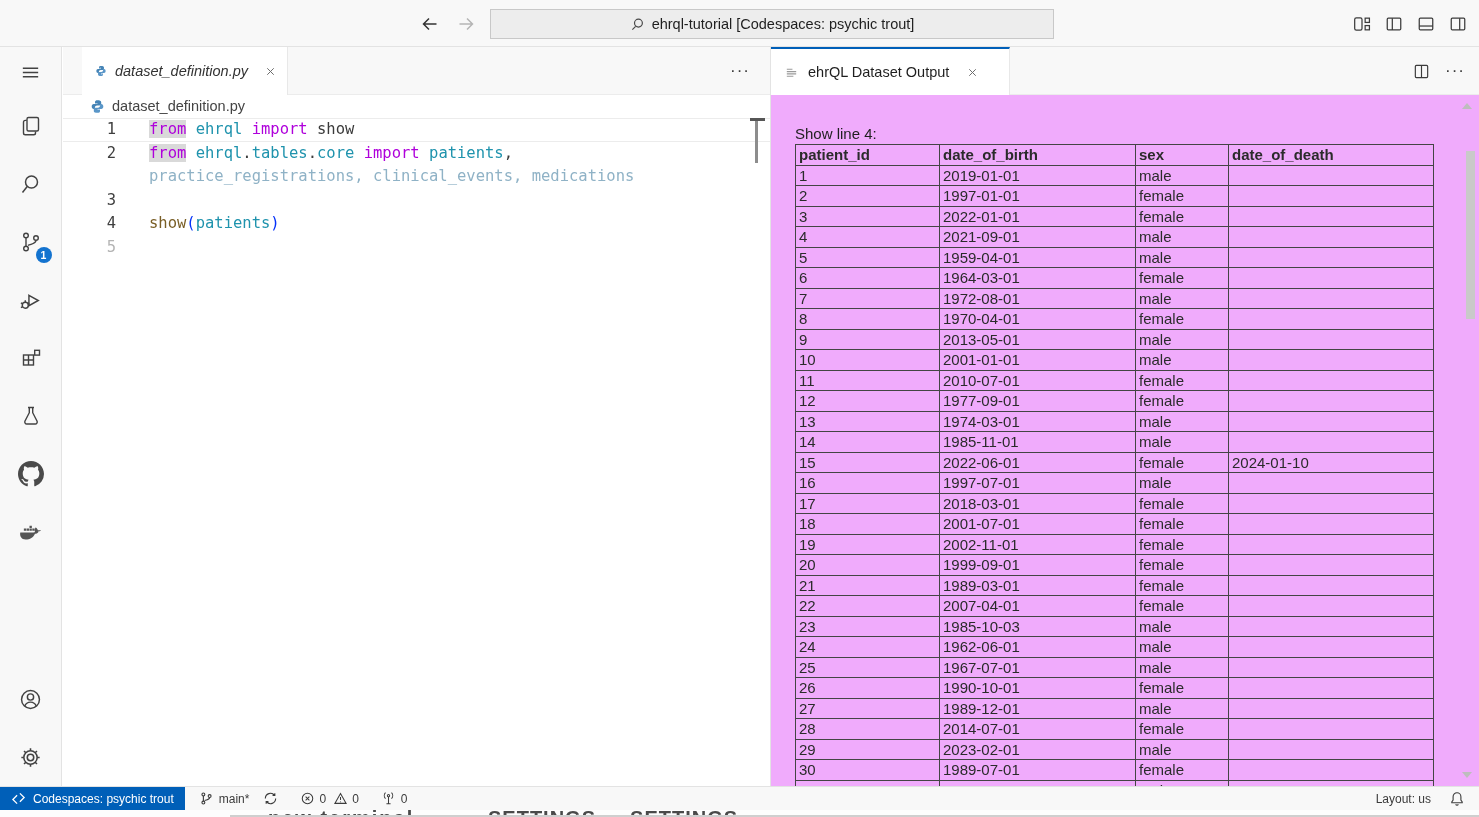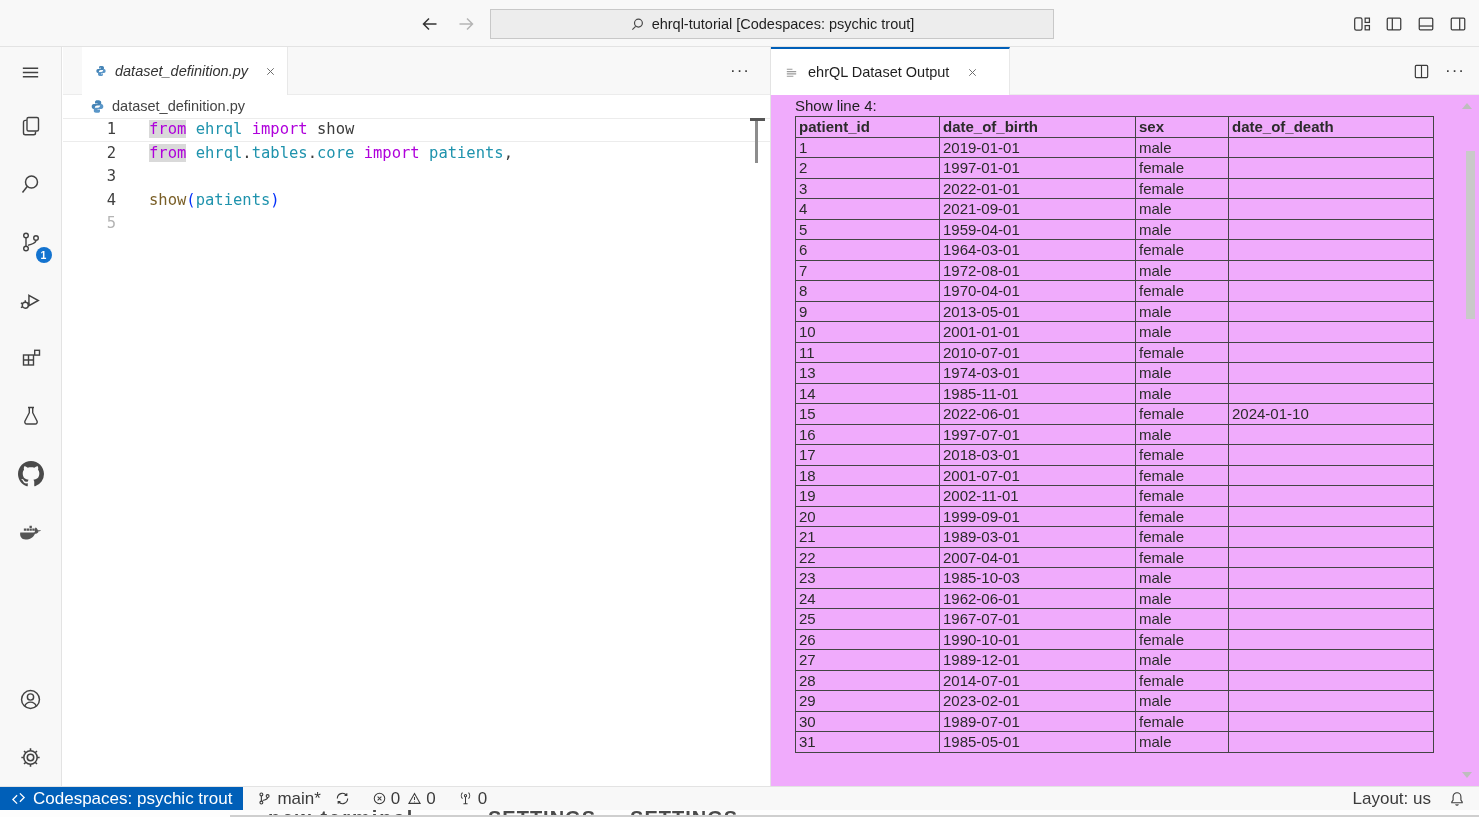--- a/index.html
+++ b/index.html
@@ -48,31 +48,31 @@
 
   .sash { position:absolute; left:770px; top:47px; width:1px; height:739px; background:#e3e3e3; }
 
   
   .output-group { position:absolute; left:771px; top:47px; width:708px; height:739px; background:#f0abfc; }
   .out-tabs { position:relative; height:48px; background:#f8f8f8; border-bottom:1px solid #ececec; }
   .out-tab { position:absolute; left:0; top:0; height:48px; width:239px; background:#fff; border-top:2px solid #005fb8; border-right:1px solid #e8e8e8; display:flex; align-items:center; gap:9px; padding:0 10px 0 13px; font-size:14.5px; color:#1f1f1f; cursor:pointer; }
   .out-actions { position:absolute; right:14px; top:0; height:48px; display:flex; align-items:center; gap:15px; color:#3b3b3b; }
   .out-more { font-size:17px; letter-spacing:1px; cursor:pointer; }
   .out-content { position:absolute; left:0; top:48px; width:708px; height:691px; overflow:hidden; }
-  .show-line { padding:2px 0 0 24px; font-size:15px; color:#1f1f1f; }
+  .show-line { padding:2px 0 0 24px; font-size:15px; color:#1f1f1f;margin-top:28px; }
   table.dataset { border-collapse:collapse; margin:2px 0 0 24px; font-size:15px; color:#2b2b2b; table-layout:fixed; }
   table.dataset th, table.dataset td { border:1px solid #444; height:20.5px; padding:0 3px; overflow:hidden; white-space:nowrap; }
   table.dataset th { font-weight:bold; text-align:left; }
   table.dataset td { text-align:left; }
   .scroll-up { position:absolute; top:8px; right:7px; width:0; height:0; border-left:5px solid transparent; border-right:5px solid transparent; border-bottom:6px solid #bdbdbd; cursor:pointer; }
   .scroll-down { position:absolute; bottom:8px; right:7px; width:0; height:0; border-left:5px solid transparent; border-right:5px solid transparent; border-top:6px solid #bdbdbd; cursor:pointer; }
   .scroll-thumb { position:absolute; top:56px; right:4px; width:9px; height:168px; background:#c9c9c9; cursor:pointer; }
 
   
-  .status-bar { position:absolute; left:0; bottom:7px; width:1479px; height:24px; background:#f8f8f8; border-top:1px solid #e3e3e3; display:flex; align-items:center; font-size:17px; color:#3b3b3b; }
+  .status-bar { position:absolute; left:0; bottom:7px; width:1479px; height:24px; background:#f8f8f8; border-top:1px solid #e3e3e3; display:flex; align-items:center; font-size:12px; color:#3b3b3b; }
   .remote { height:100%; background:#005fb8; color:#fff; display:flex; align-items:center; gap:7px; padding:0 11px; cursor:pointer; }
   .sb-group { display:flex; align-items:center; gap:5px; margin-left:14px; cursor:pointer; }
   .sb-right { margin-left:auto; display:flex; align-items:center; gap:18px; margin-right:14px; }
   .sb-item { display:flex; align-items:center; gap:5px; cursor:pointer; }
 
   
   .bottom-strip { position:absolute; left:0; bottom:0; width:1479px; height:7px; background:#fdfdfd; overflow:hidden; }
   .strip-frag { position:absolute; top:-3px; font-size:20px; font-weight:bold; color:#4a4a4a; letter-spacing:2px; }
   .strip-frag.f1 { left:268px; }
   .strip-frag.f2 { left:488px; letter-spacing:1px; }
@@ -226,20 +226,21 @@
     <svg width="15" height="15" viewBox="0 0 24 24">
         <path fill="#4584b6" d="M11.9 2c-2.3 0-3.9.9-3.9 2.6v2.6h4v.9H5.9C4.1 8.1 2.7 9.6 2.7 12s1.4 3.9 3.2 3.9h1.9v-2.3c0-1.9 1.6-3.4 3.5-3.4h4c1.5 0 2.6-1.2 2.6-2.7V4.6C17.9 3 15.4 2 11.9 2z"></path>
         <path fill="#5a96c8" d="M12.1 22c2.3 0 3.9-.9 3.9-2.6v-2.6h-4v-.9h6.1c1.8 0 3.2-1.5 3.2-3.9s-1.4-3.9-3.2-3.9h-1.9v2.3c0 1.9-1.6 3.4-3.5 3.4h-4c-1.5 0-2.6 1.2-2.6 2.7v2.9c0 1.6 2.5 2.6 6 2.6z"></path>
       </svg>
     <span>dataset_definition.py</span>
   </div>
   <div class="code-area">
     <div>
         <div class="code-line current"><span class="ln">1</span><span class="ct"><span class="seg kw hl">from</span><span class="seg pl"> </span><span class="seg mod">ehrql</span><span class="seg pl"> </span><span class="seg kw">import</span><span class="seg pl"> </span><span class="seg pl">show</span></span></div>
         <div class="code-line"><span class="ln">2</span><span class="ct"><span class="seg kw hl">from</span><span class="seg pl"> </span><span class="seg mod">ehrql</span><span class="seg pl">.</span><span class="seg mod">tables</span><span class="seg pl">.</span><span class="seg mod">core</span><span class="seg pl"> </span><span class="seg kw">import</span><span class="seg pl"> </span><span class="seg mod">patients</span><span class="seg pl">,</span></span></div>
+        <div class="code-line"><span class="ln"></span><span class="ct"><span class="seg fade">practice_registrations</span><span class="seg fade">, </span><span class="seg fade">clinical_events</span><span class="seg fade">, </span><span class="seg fade">medications</span></span></div>
         <div class="code-line"><span class="ln">3</span><span class="ct"></span></div>
         <div class="code-line"><span class="ln">4</span><span class="ct"><span class="seg fn">show</span><span class="seg brk">(</span><span class="seg mod">patients</span><span class="seg brk">)</span></span></div>
         <div class="code-line"><span class="ln dim">5</span><span class="ct"></span></div>
       </div>
     <div class="editor-cursor-mark"></div>
     <div class="editor-scroll-thumb"></div>
   </div>
 </main>
 
 <div class="sash"></div>
@@ -345,20 +346,26 @@
             <td>male</td>
             <td></td>
           </tr>
           <tr>
             <td>11</td>
             <td>2010-07-01</td>
             <td>female</td>
             <td></td>
           </tr>
           <tr>
+            <td>12</td>
+            <td>1977-09-01</td>
+            <td>female</td>
+            <td></td>
+          </tr>
+          <tr>
             <td>13</td>
             <td>1974-03-01</td>
             <td>male</td>
             <td></td>
           </tr>
           <tr>
             <td>14</td>
             <td>1985-11-01</td>
             <td>male</td>
             <td></td>

